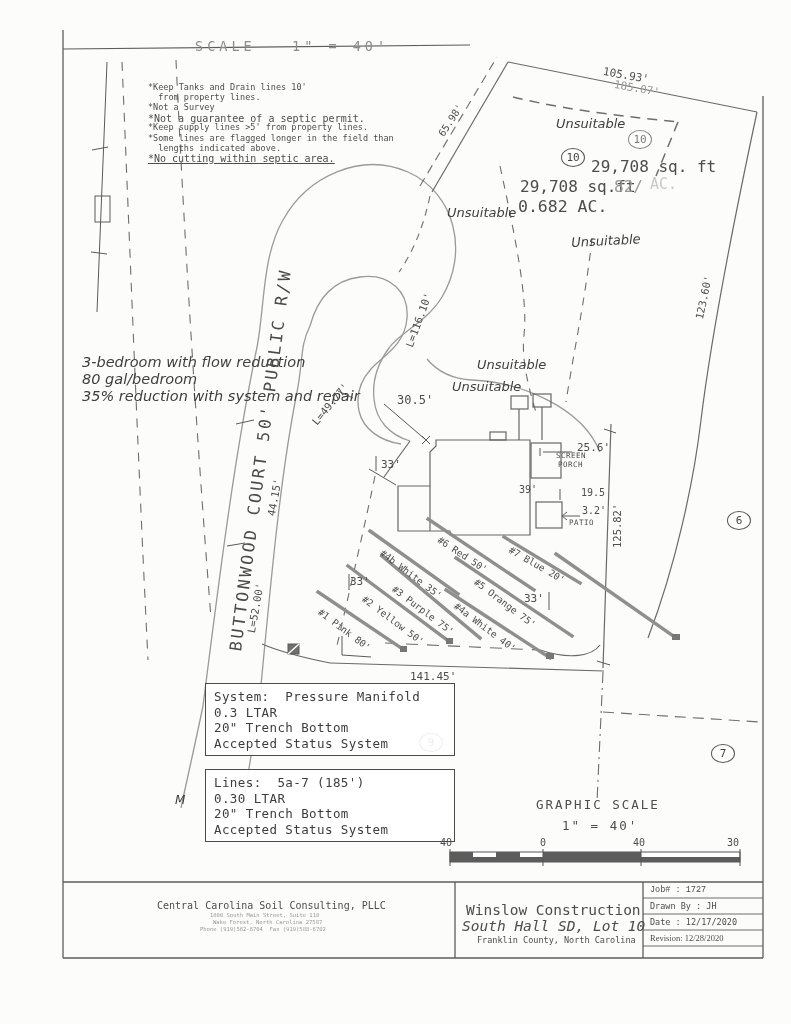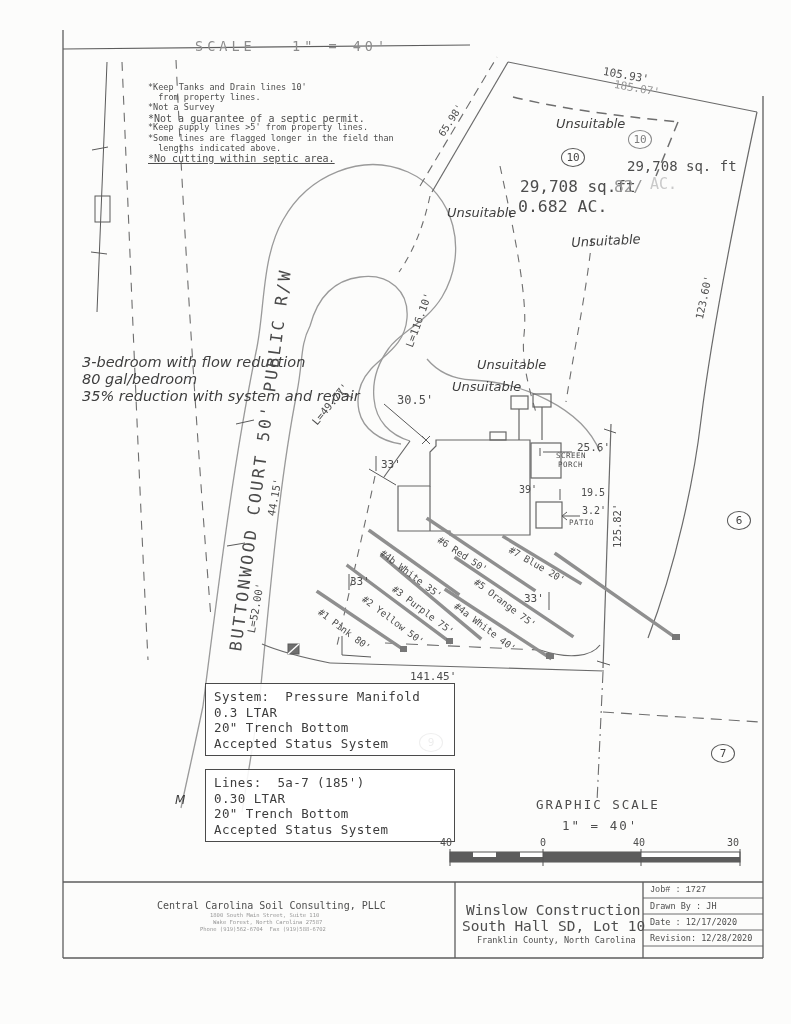--- a/index.html
+++ b/index.html
@@ -169,21 +169,21 @@
   <span class="t hand" style="left:571px;top:236px;font-size:13px;transform:rotate(-3deg);">Unsuitable</span>
   <span class="t hand" style="left:477px;top:358px;font-size:13px;">Unsuitable</span>
   <span class="t hand" style="left:452px;top:380px;font-size:13px;">Unsuitable</span>
 
   <span class="circ" style="left:561px;top:148px;">10</span>
   <span class="circ" style="left:628px;top:130px;opacity:.7;">10</span>
   <span class="circ" style="left:419px;top:733px;">9</span>
   <span class="circ" style="left:727px;top:511px;">6</span>
   <span class="circ" style="left:711px;top:744px;">7</span>
 
-  <span class="t" style="left:591px;top:159px;font-size:14px;margin-left:36px;">29,708 sq. ft</span>
+  <span class="t" style="left:591px;top:159px;font-size:16px;">29,708 sq. ft</span>
   <span class="t" style="left:520px;top:179px;font-size:16px;">29,708 sq.ft</span>
   <span class="t ghost" style="left:614px;top:179px;font-size:16px;">82/</span>
   <span class="t faint" style="left:650px;top:177px;font-size:15px;">AC.</span>
   <span class="t" style="left:518px;top:199px;font-size:16.5px;text-align:center;">0.682 AC.</span>
 
   <span class="t" style="left:604px;top:66px;font-size:11px;transform:rotate(10deg);">105.93'</span>
   <span class="t ghost" style="left:615px;top:79px;font-size:11px;transform:rotate(10deg);">185.07'</span>
   <span class="t" style="left:437px;top:133px;font-size:10px;transform:rotate(-57deg);">65.98'</span>
   <span class="t" style="left:694px;top:318px;font-size:10.5px;transform:rotate(-78deg);">123.60'</span>
   <span class="t" style="left:404px;top:345px;font-size:10.5px;transform:rotate(-70deg);">L=116.10'</span>
@@ -233,22 +233,22 @@
   <span class="t" style="left:540px;top:838px;font-size:10px;">0</span>
   <span class="t" style="left:633px;top:838px;font-size:10px;">40</span>
   <span class="t" style="left:727px;top:838px;font-size:10px;">30</span>
 
   <span class="t" style="left:157px;top:901px;font-size:10px;">Central Carolina Soil Consulting, PLLC</span>
   <span class="t ghost" style="left:210px;top:913px;font-size:5.5px;">1800 South Main Street, Suite 110</span>
   <span class="t ghost" style="left:213px;top:920px;font-size:5.5px;">Wake Forest, North Carolina 27587</span>
   <span class="t ghost" style="left:200px;top:927px;font-size:5.5px;">Phone (919)562-6704  Fax (919)588-6702</span>
 
   <span class="t" style="left:466px;top:903px;font-size:14.5px;">Winslow Construction</span>
-  <span class="t" style="left:462px;top:919px;font-size:14.5px;">South Hall SD, Lot 10</span>
+  <span class="t" style="left:462px;top:919px;font-size:14.5px;font-style:italic;">South Hall SD, Lot 10</span>
   <span class="t" style="left:477px;top:936px;font-size:8.5px;">Franklin County, North Carolina</span>
 
   <span class="t" style="left:650px;top:886px;font-size:8.5px;font-family:Liberation Mono, monospace;">Job# : 1727</span>
   <span class="t" style="left:650px;top:902px;font-size:8.5px;">Drawn By : JH</span>
   <span class="t" style="left:650px;top:918px;font-size:8.5px;">Date : 12/17/2020</span>
-  <span class="t" style="left:650px;top:934px;font-size:8.5px;">Revision: 12/28/2020</span>
+  <span class="t" style="left:650px;top:934px;font-size:8.5px;font-family:Liberation Serif, serif;">Revision: 12/28/2020</span>
 
   <span class="t hand" style="left:175px;top:794px;font-size:12px;">M</span>
 </div>
 
 </body></html>

